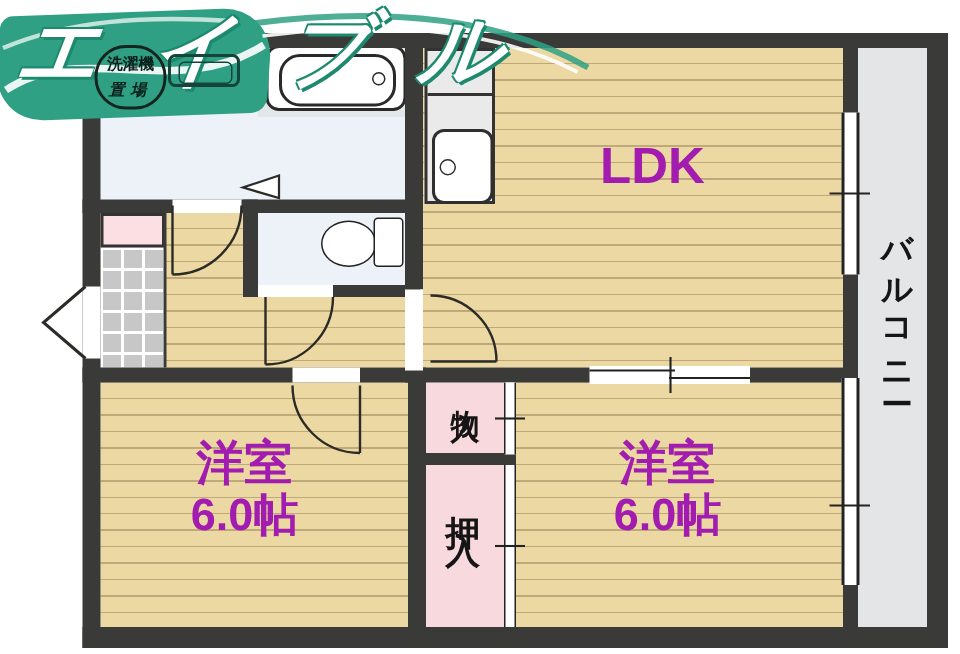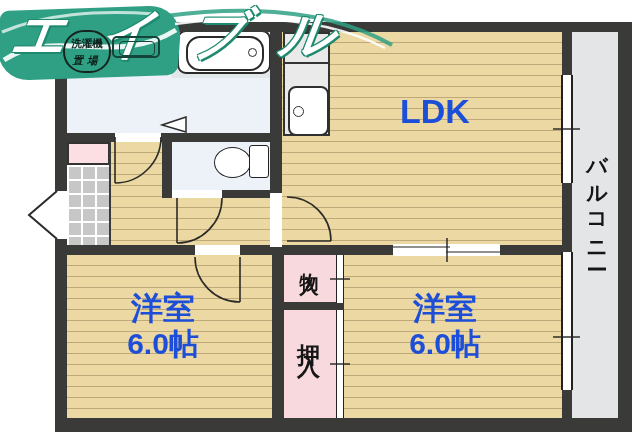--- a/index.html
+++ b/index.html
@@ -35,21 +35,21 @@
   .basin-in{position:absolute;left:5px;top:3px;width:34px;height:13px;border:1.5px solid #14443a;border-radius:4px;}
   .cab{background:#fbdfe3;border:2px solid #333;}
   
   .logo-green{background:#2fa084;border-radius:8px 34px 10px 34px;transform:rotate(-2deg) skewX(-6deg);}
   .brand{color:#ffffff;font-weight:bold;font-style:italic;font-size:54px;line-height:1;
          letter-spacing:34px;transform:skewX(-8deg);white-space:nowrap;
          text-shadow:2px 2px 0 #1d8a6f,-1px -1px 0 #1d8a6f,1px -1px 0 #1d8a6f,-1px 1px 0 #1d8a6f;}
   .laundry-box{border:2px solid #15241f;color:#0c1f1a;font-weight:bold;font-size:10.5px;line-height:1.6;
                display:flex;flex-direction:column;align-items:center;justify-content:center;}
   
-  .room-label{display:flex;flex-direction:column;align-items:center;color:#1d4ed8;font-weight:bold;}
+  .room-label{display:flex;flex-direction:column;align-items:center;color:#a21caf;font-weight:bold;}
   .room-label .nm{font-size:32px;line-height:1.15;}
   .room-label .sz{font-size:30px;line-height:1.15;}
   .vtext{writing-mode:vertical-rl;color:#151515;font-weight:bold;}
   svg{position:absolute;left:0;top:0;}
 </style>
 </head>
 <body>
 
 <div id="stage">
 

